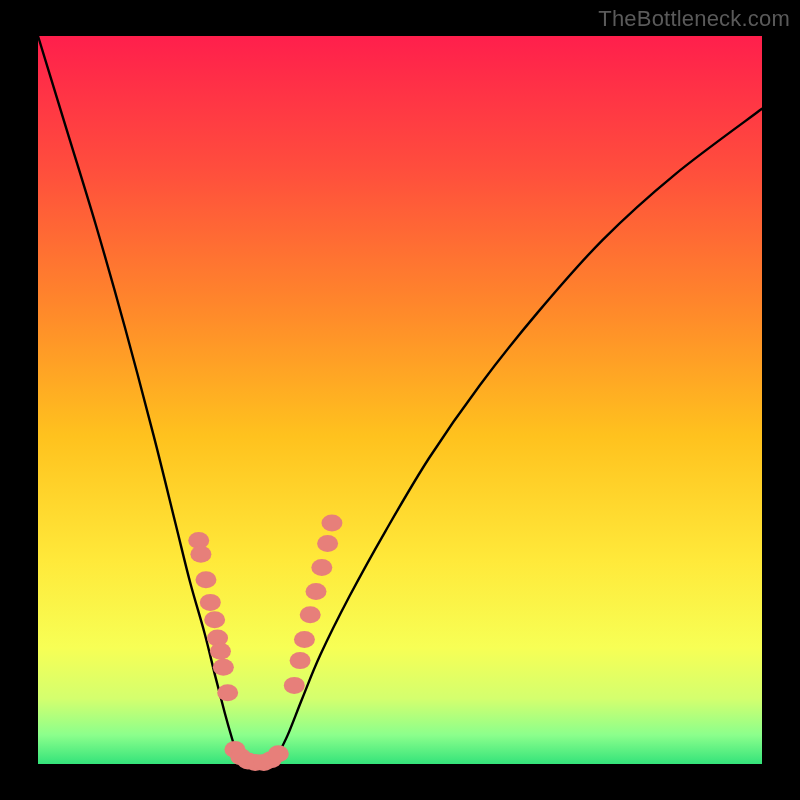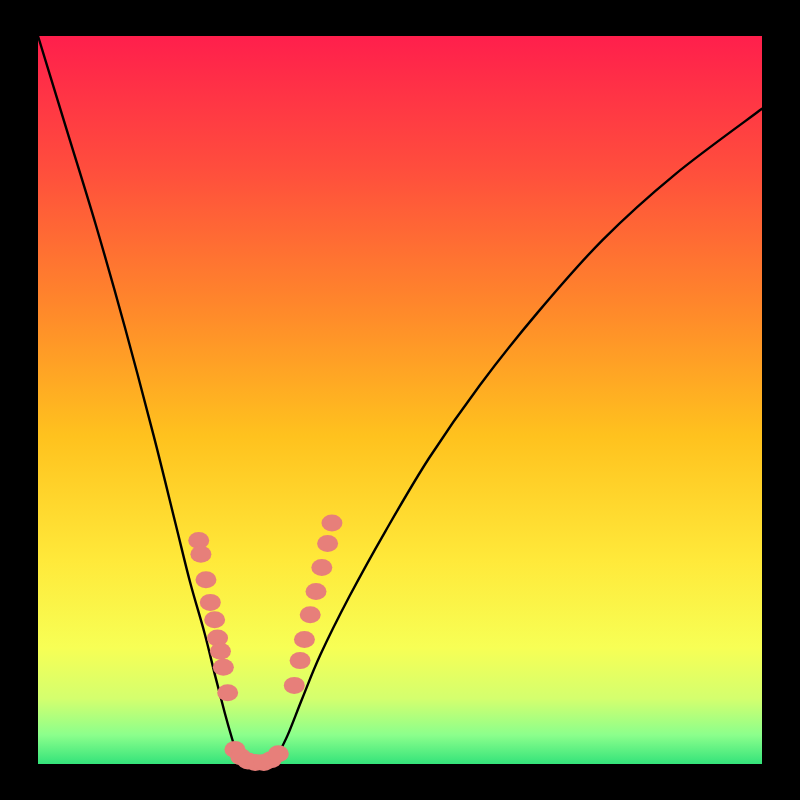--- a/index.html
+++ b/index.html
@@ -27,20 +27,21 @@
     z-index: 5;
   }
   svg {
     display: block;
   }
 </style>
 </head>
 <body>
 
 <div class="stage">
+  <div class="attribution">TheBottleneck.com</div>
 
   <svg id="plot" width="800" height="800" viewBox="0 0 800 800">
     <defs>
       <linearGradient id="bg-grad" x1="0" y1="0" x2="0" y2="1">
           <stop offset="0%" stop-color="#ff1f4c"></stop>
           <stop offset="18%" stop-color="#ff4d3d"></stop>
           <stop offset="38%" stop-color="#ff8a2a"></stop>
           <stop offset="55.00000000000001%" stop-color="#ffc21e"></stop>
           <stop offset="72%" stop-color="#ffe93a"></stop>
           <stop offset="84%" stop-color="#f7ff55"></stop>

